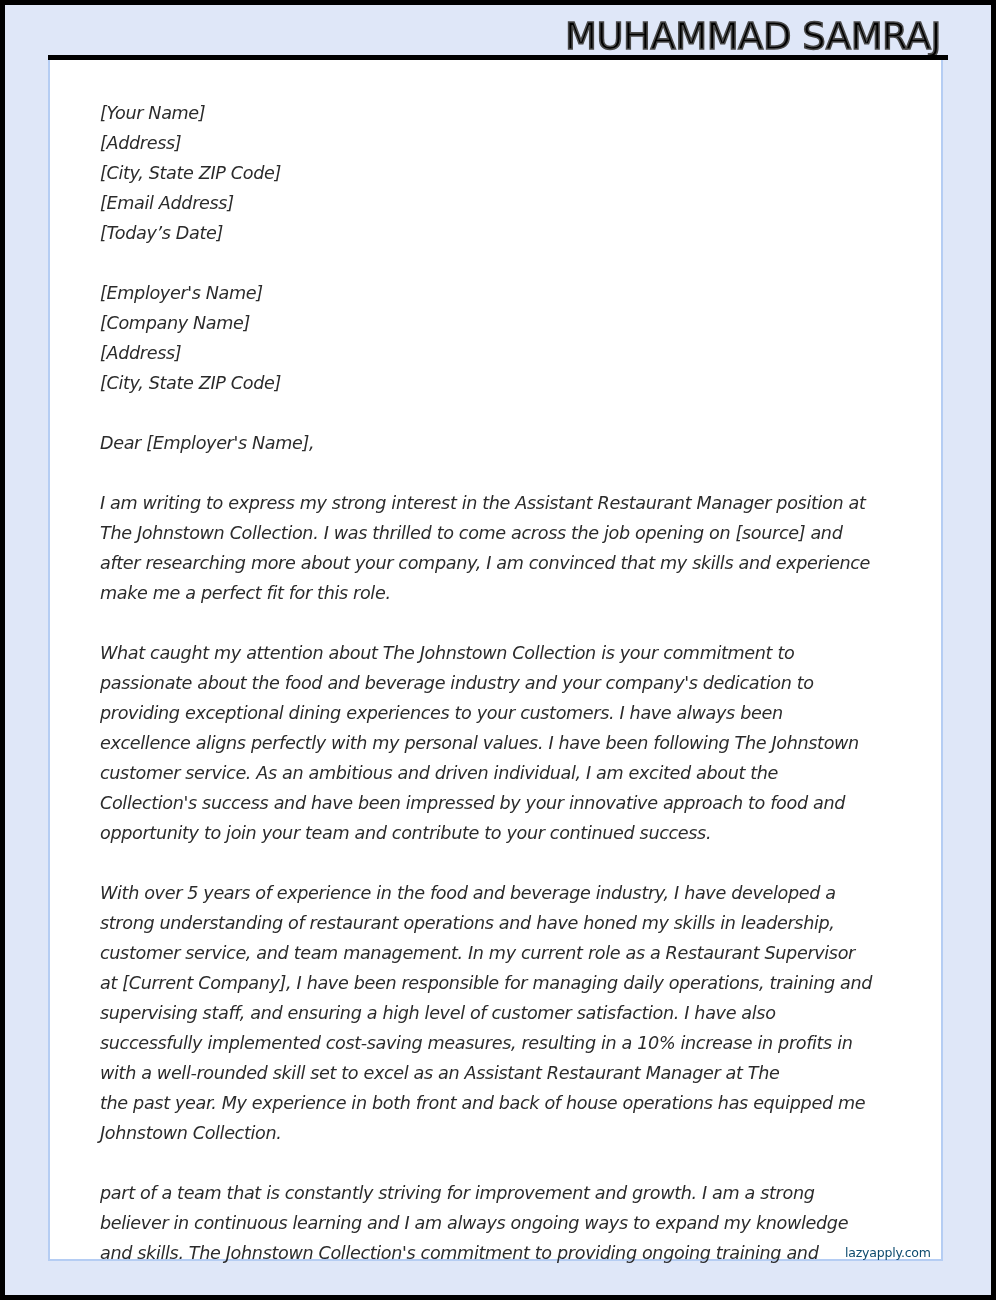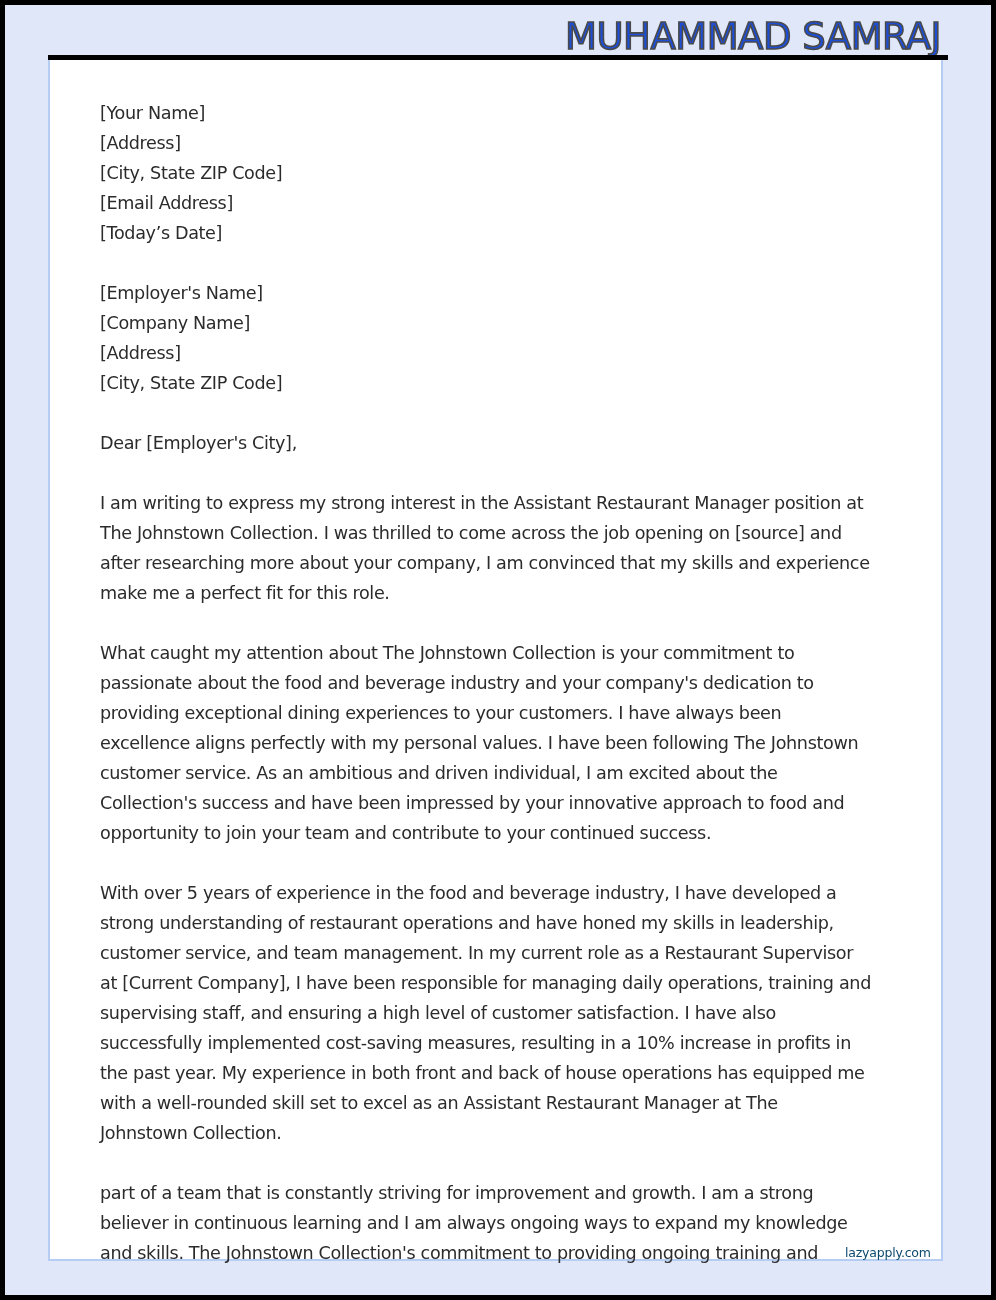--- a/index.html
+++ b/index.html
@@ -9,21 +9,21 @@
     font-family: "DejaVu Sans", sans-serif;
   }
   .frame {
     position: absolute; left: 5px; top: 5px; width: 986px; height: 1290px;
     background: #dfe7f8; overflow: hidden;
   }
   .name {
     position: absolute; right: 50px; top: 12px;
     font-family: "DejaVu Sans", sans-serif;
     font-size: 37px; letter-spacing: -0.5px; line-height: 40px;
-    color: #1d4ed8;
+    color: #000000;
     -webkit-text-stroke: 1.6px #4a4a4a;
     white-space: nowrap;
   }
   .page {
     position: absolute; left: 43px; top: 50px; width: 895px; height: 1206px;
     background: #ffffff;
     border-left: 2px solid #b5cdf3;
     border-right: 2px solid #b5cdf3;
     border-bottom: 2px solid #b5cdf3;
     border-top: 5px solid #000;
@@ -32,21 +32,21 @@
   .topbar {
     position: absolute; left: 43px; top: 50px; width: 900px; height: 5px; background: #000;
   }
   .body-text {
     position: absolute; left: 95px; top: 93px; width: 800px;
     font-family: "DejaVu Sans", sans-serif;
     font-size: 17.6px; line-height: 30px; color: #2b2b2b;
     letter-spacing: -0.35px;
   }
   .body-text p { margin: 0 0 30px 0; }
-  .body-text .line { display: block; white-space: nowrap; }
+  .body-text .line { display: block; white-space: nowrap; font-style: italic; }
   .watermark {
     position: absolute; left: 840px; top: 1240px;
     font-family: "DejaVu Sans", sans-serif;
     font-size: 12.5px; color: #0c4a6e; letter-spacing: -0.2px;
   }
 </style>
 </head>
 <body>
 
 <div class="frame">
@@ -62,21 +62,21 @@
       <span class="line">[Email Address]</span>
       <span class="line">[Today’s Date]</span>
     </p>
     <p>
       <span class="line">[Employer's Name]</span>
       <span class="line">[Company Name]</span>
       <span class="line">[Address]</span>
       <span class="line">[City, State ZIP Code]</span>
     </p>
     <p>
-      <span class="line">Dear [Employer's City],</span>
+      <span class="line">Dear [Employer's Name],</span>
     </p>
     <p>
       <span class="line">I am writing to express my strong interest in the Assistant Restaurant Manager position at</span>
       <span class="line">The Johnstown Collection. I was thrilled to come across the job opening on [source] and</span>
       <span class="line">after researching more about your company, I am convinced that my skills and experience</span>
       <span class="line">make me a perfect fit for this role.</span>
     </p>
     <p>
       <span class="line">What caught my attention about The Johnstown Collection is your commitment to</span>
       <span class="line">passionate about the food and beverage industry and your company's dedication to</span>
@@ -86,22 +86,22 @@
       <span class="line">Collection's success and have been impressed by your innovative approach to food and</span>
       <span class="line">opportunity to join your team and contribute to your continued success.</span>
     </p>
     <p>
       <span class="line">With over 5 years of experience in the food and beverage industry, I have developed a</span>
       <span class="line">strong understanding of restaurant operations and have honed my skills in leadership,</span>
       <span class="line">customer service, and team management. In my current role as a Restaurant Supervisor</span>
       <span class="line">at [Current Company], I have been responsible for managing daily operations, training and</span>
       <span class="line">supervising staff, and ensuring a high level of customer satisfaction. I have also</span>
       <span class="line">successfully implemented cost-saving measures, resulting in a 10% increase in profits in</span>
+      <span class="line">with a well-rounded skill set to excel as an Assistant Restaurant Manager at The</span>
       <span class="line">the past year. My experience in both front and back of house operations has equipped me</span>
-      <span class="line">with a well-rounded skill set to excel as an Assistant Restaurant Manager at The</span>
       <span class="line">Johnstown Collection.</span>
     </p>
     <p>
       <span class="line">part of a team that is constantly striving for improvement and growth. I am a strong</span>
       <span class="line">believer in continuous learning and I am always ongoing ways to expand my knowledge</span>
       <span class="line">and skills. The Johnstown Collection's commitment to providing ongoing training and</span>
     </p>
   </div>
 
   <div class="watermark">lazyapply.com</div>

